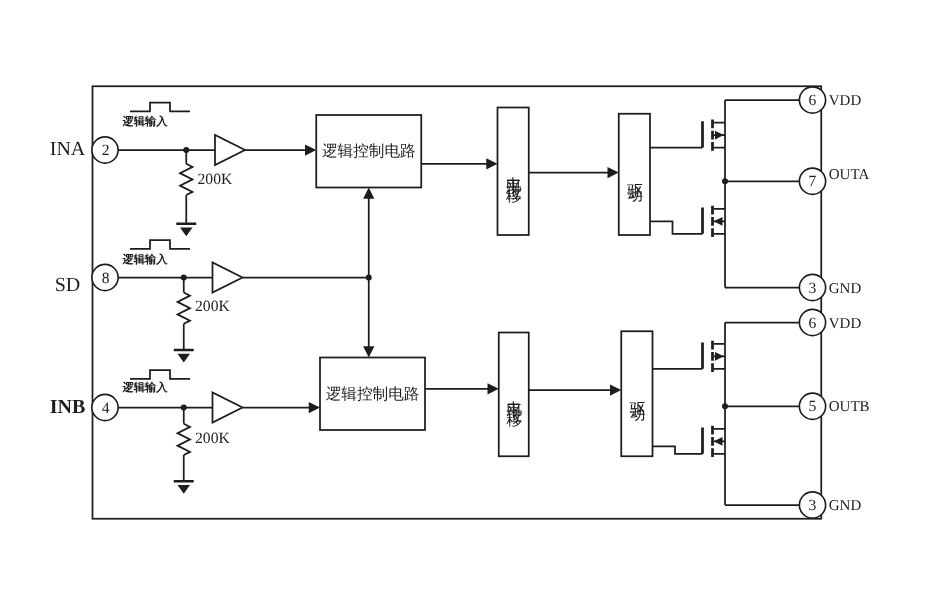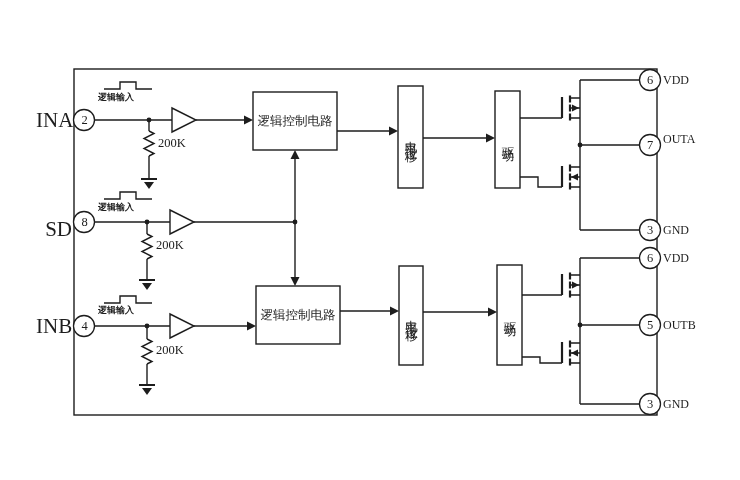--- a/index.html
+++ b/index.html
@@ -1,21 +1,21 @@
 <!DOCTYPE html>
 <html><head>
 <meta charset="utf-8">
 <style>
   html,body{margin:0;padding:0;background:#ffffff;}
   .canvas{position:relative;width:740px;height:480px;background:#ffffff;overflow:hidden;
           font-family:"Liberation Serif",serif;color:#1d1d1d;}
   svg{position:absolute;left:0;top:0;}
   .lbl{position:absolute;color:#1d1d1d;white-space:nowrap;}
   .pin-num{width:21px;text-align:center;font-size:12.5px;line-height:16px;}
-  .pin-name-l{width:36px;text-align:right;font-size:21px;line-height:18px;}
+  .pin-name-l{width:36px;text-align:center;font-size:16px;line-height:18px;}
   .pin-name-r{text-align:left;font-size:12px;line-height:18px;}
   .res-lbl{font-size:12.5px;line-height:14px;}
   .pulse-lbl{width:60px;font-size:9px;line-height:10px;font-weight:bold;}
   .box-lbl{display:flex;align-items:center;justify-content:center;font-size:12.5px;border-radius:11px;}
   .v-lbl{writing-mode:vertical-rl;text-orientation:upright;letter-spacing:3px;}
 </style>
 </head>
 <body>
 
 <div class="canvas">
@@ -154,21 +154,21 @@
       <circle cx="650" cy="230" r="10.5"></circle>
       <circle cx="650" cy="258" r="10.5"></circle>
       <circle cx="650" cy="325" r="10.5"></circle>
       <circle cx="650" cy="404" r="10.5"></circle>
     </g>
   </g>
 </svg>
 
 <div class="lbl pin-name-l" style="left:36px;top:111px;">INA</div>
 <div class="lbl pin-name-l" style="left:36px;top:220px;">SD</div>
-<div class="lbl pin-name-l" style="left:36px;top:317px;">INB</div>
+<div class="lbl pin-name-l" style="left:36px;top:317px;font-weight:bold;">INB</div>
 
 <div class="lbl pin-num" style="left:74px;top:112px;">2</div>
 <div class="lbl pin-num" style="left:74px;top:214px;">8</div>
 <div class="lbl pin-num" style="left:74px;top:318px;">4</div>
 
 <div class="lbl pin-num" style="left:639.5px;top:72px;">6</div>
 <div class="lbl pin-num" style="left:639.5px;top:137px;">7</div>
 <div class="lbl pin-num" style="left:639.5px;top:222px;">3</div>
 <div class="lbl pin-num" style="left:639.5px;top:250px;">6</div>
 <div class="lbl pin-num" style="left:639.5px;top:317px;">5</div>

